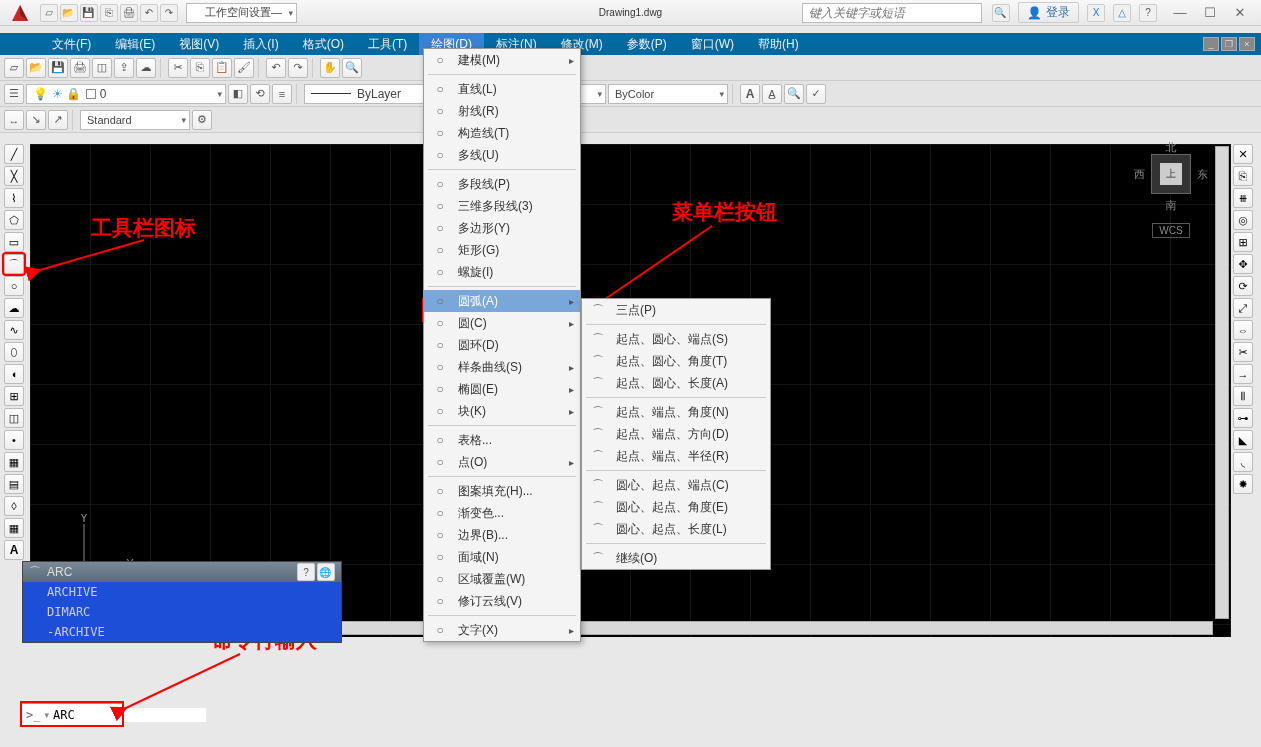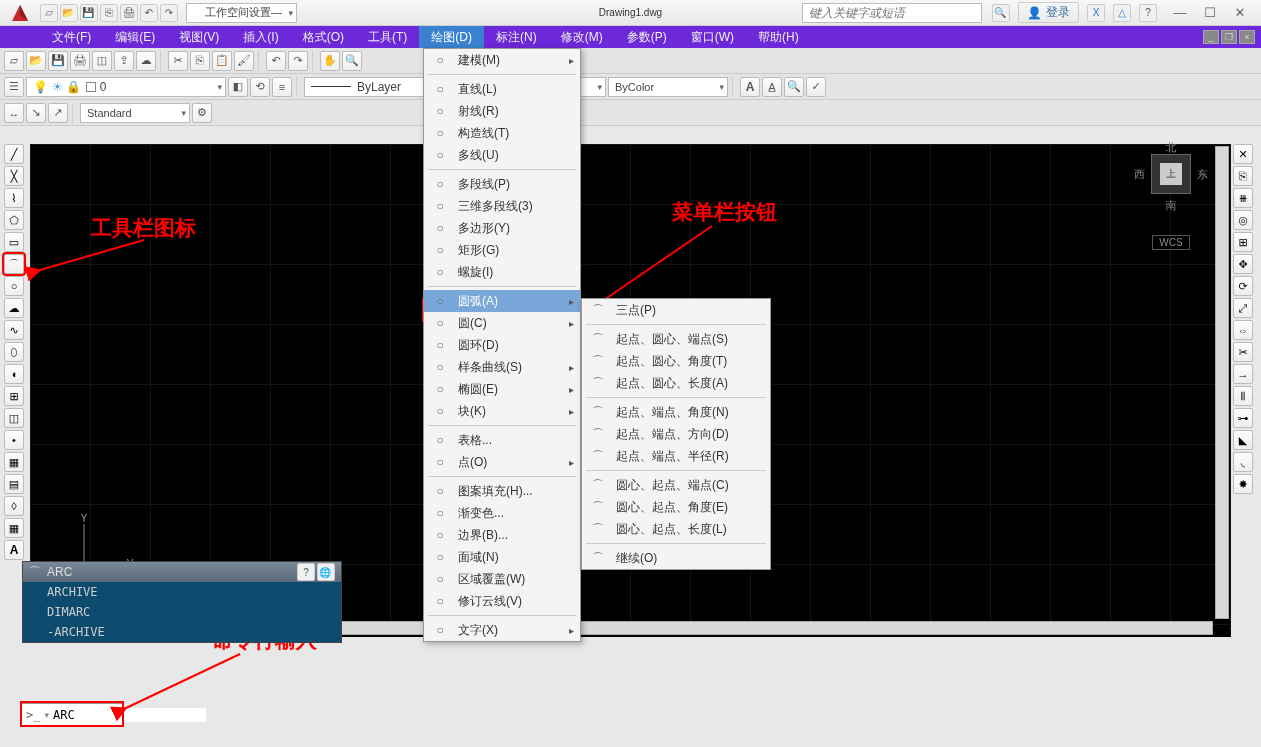--- a/index.html
+++ b/index.html
@@ -13,21 +13,21 @@
 .ws-dd { margin-left: 8px; height: 20px; border: 1px solid #bbb; padding: 0 14px 0 18px; display: flex; align-items: center; background: #fff; font-size: 11px; color: #444; position: relative; }
 .ws-dd::after { content: "▾"; position: absolute; right: 3px; font-size: 9px; color: #666; }
 .doc-title { position: absolute; left: 50%; transform: translateX(-50%); font-size: 10px; color: #333; }
 .search-box { margin-left: auto; height: 20px; width: 180px; border: 1px solid #bbb; background: #fff; padding: 0 6px; color: #999; font-style: italic; }
 .title-right { display: flex; align-items: center; gap: 8px; margin-left: 10px; margin-right: 6px; }
 .login-pill { display: flex; align-items: center; gap: 4px; border: 1px solid #ccc; padding: 1px 8px; border-radius: 2px; font-size: 11px; color: #3a6ea5; }
 .winbtns { display: flex; gap: 0; }
 .winbtn { width: 30px; height: 20px; display: flex; align-items: center; justify-content: center; color: #666; font-size: 13px; }
 
 
-.menubar { height: 22px; background: #6d28d9; display: flex; align-items: stretch; padding-left: 40px; }
+.menubar { height: 22px; background: #0369a1; display: flex; align-items: stretch; padding-left: 40px; margin-top: 7px; }
 .menu-item { padding: 0 12px; color: #eee; display: flex; align-items: center; font-size: 12px; }
 .menu-item.active { background: #3a82d1; color: #fff; }
 .mdi-btns { margin-left: auto; display: flex; align-items: center; gap: 2px; padding-right: 6px; }
 .mdi-btn { width: 16px; height: 14px; background: #888; border: 1px solid #aaa; display: flex; align-items: center; justify-content: center; color: #ddd; font-size: 9px; }
 
 
 .toolbar-row { height: 26px; background: #e4e4e4; border-bottom: 1px solid #ccc; display: flex; align-items: center; padding: 0 4px; gap: 2px; }
 .tb-btn { width: 20px; height: 20px; border: 1px solid #bbb; background: linear-gradient(#fdfdfd,#eee); border-radius: 2px; display: flex; align-items: center; justify-content: center; font-size: 11px; color: #555; }
 .tb-sep { width: 4px; height: 20px; border-left: 1px solid #ccc; margin: 0 2px; }
 .tb-dd { height: 20px; border: 1px solid #bbb; background: #fff; padding: 0 14px 0 6px; display: flex; align-items: center; font-size: 11px; color: #444; position: relative; }
@@ -57,21 +57,21 @@
 
 
 .anno { position: absolute; color: #ff0000; font-size: 21px; font-weight: bold; z-index: 50; }
 .arrow { position: absolute; z-index: 49; }
 .arrow svg { overflow: visible; }
 
 
 .cmd-panel { position: absolute; left: 22px; top: 561px; width: 320px; background: #5a6a78; border: 1px solid #444; z-index: 60; }
 .cmd-header { height: 20px; background: linear-gradient(#7a8a98,#5a6a78); display: flex; align-items: center; padding: 0 6px; color: #ddd; font-size: 11px; }
 .cmd-header .btns { margin-left: auto; display: flex; gap: 2px; }
-.cmd-list { background: #0c4a6e; }
+.cmd-list { background: #1d4ed8; }
 .cmd-list-item { padding: 3px 24px; color: #ccc; font-family: Consolas, monospace; font-size: 12px; }
 .cmd-input-row { height: 22px; background: #fff; display: flex; align-items: center; padding: 0 4px; gap: 4px; border-top: 1px solid #999; }
 .cmd-input { flex: 1; border: none; outline: none; font-family: Consolas, monospace; font-size: 12px; }
 .red-box-outer { outline: 2px solid red; }
 
 .ucs-icon { position: absolute; left: 44px; bottom: 60px; }
 .red-rect-arc { position: absolute; border: 2px solid red; z-index: 30; pointer-events: none; }
 </style>
 </head>
 <body>
@@ -250,21 +250,21 @@
   <div class="viewcube">
     <div class="viewcube-label" style="top:-14px;">北</div>
     <div style="display:flex;align-items:center;gap:6px;">
       <span class="viewcube-label" style="position:static;">西</span>
       <div class="cube">
           <div style="position:absolute;inset:8px;background:#ccc;display:flex;align-items:center;justify-content:center;font-size:10px;color:#333;">上</div>
         </div>
       <span class="viewcube-label" style="position:static;">东</span>
     </div>
     <div class="viewcube-label" style="position:static;margin-top:4px;">南</div>
-    <div style="margin-top:22px;border:1px solid #555;padding:1px 6px;font-size:10px;">WCS</div>
+    <div style="margin-top:10px;border:1px solid #555;padding:1px 6px;font-size:10px;">WCS</div>
   </div>
   <div class="scroll-h"></div>
   <div class="scroll-v"></div>
 </div>
 
 <div class="dropdown" id="draw-dd" style="left:423px; top:48px; width:158px;">
     <div class="dd-item submenu">
       <span class="icon-col">○</span>
       <span>建模(M)</span>
     </div>

